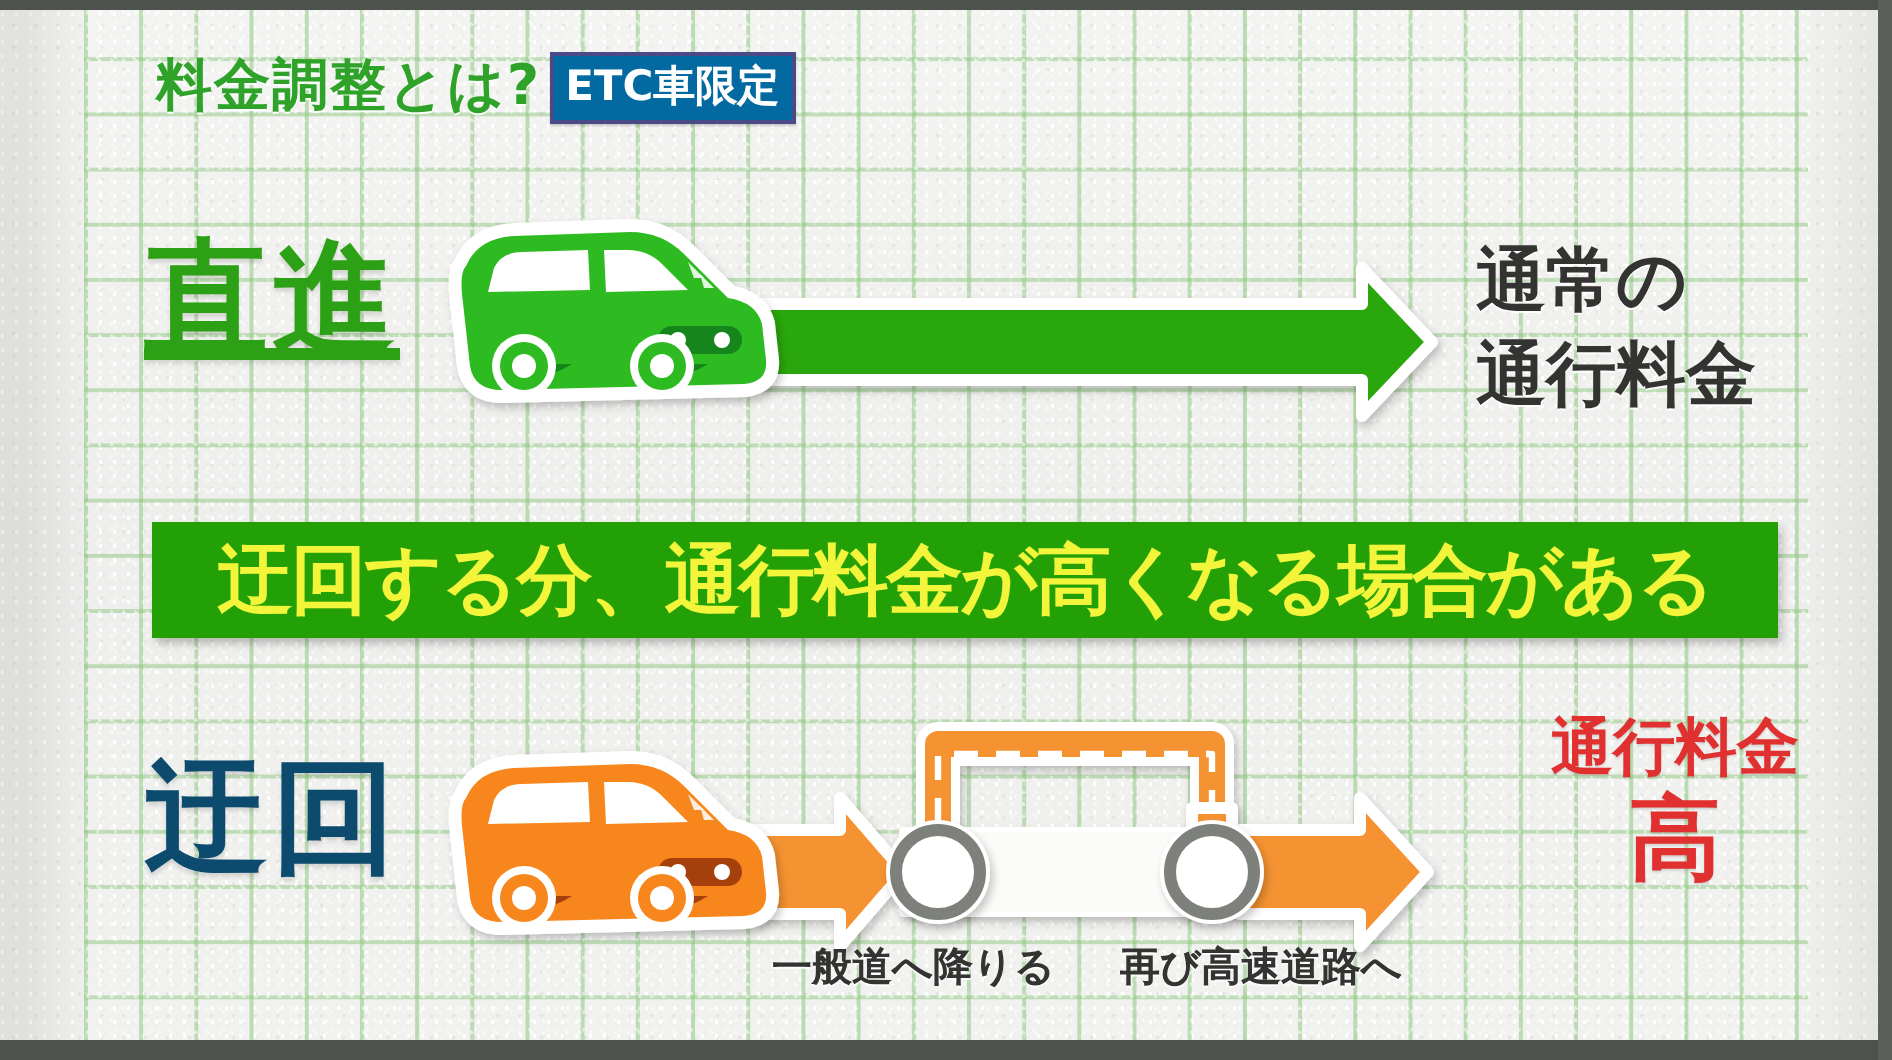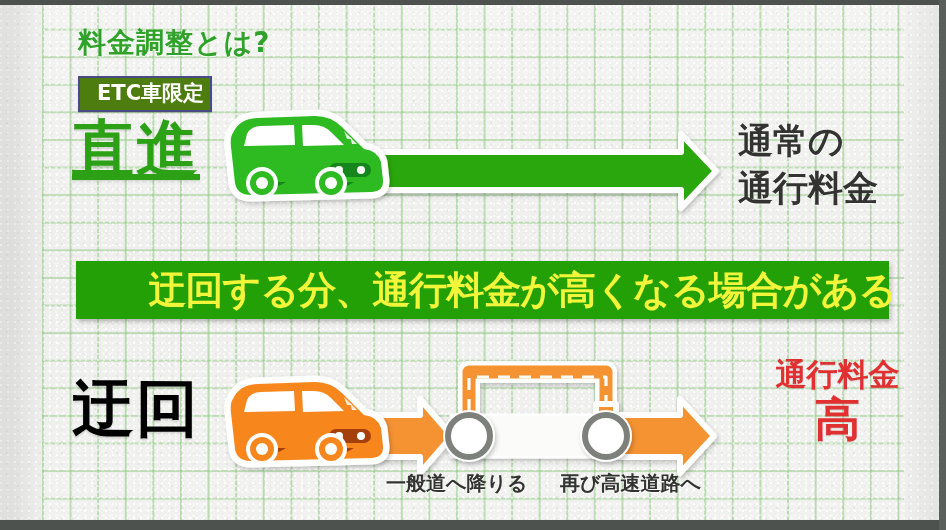--- a/index.html
+++ b/index.html
@@ -45,41 +45,41 @@
   .vignette{
     position:absolute;left:0;top:5px;width:946px;height:515px;
     background:linear-gradient(90deg, rgba(120,120,115,.14) 0 12px, rgba(255,255,255,0) 46px),
                linear-gradient(270deg, rgba(120,120,115,.10) 0 10px, rgba(255,255,255,0) 48px);
     pointer-events:none;
   }
 
   .layer{position:absolute;left:0;top:0;width:946px;height:530px;z-index:20;}
 
   
-  .title-row{position:absolute;left:78px;top:24px;display:flex;align-items:flex-start;gap:14px;flex-direction:column;}
+  .title-row{position:absolute;left:78px;top:24px;display:flex;align-items:flex-end;gap:4px;}
   .title-text{
     font-size:28px;font-weight:bold;color:#2fa329;letter-spacing:1px;
     text-shadow:0 1px 0 rgba(255,255,255,.9);
     white-space:nowrap;
   }
   .badge{
-    display:inline-block;background:#4d7c0f;border:2px solid #4a4b86;
+    display:inline-block;background:#0369a1;border:2px solid #4a4b86;
     color:#ffffff;font-size:21px;font-weight:bold;line-height:1;
-    padding:5px 6px 6px 17px;letter-spacing:0px;white-space:nowrap;
+    padding:5px 6px 6px 6px;letter-spacing:0px;white-space:nowrap;
     box-shadow:0 1px 1px rgba(0,0,0,.18);
   }
 
   
   .big-label{
     position:absolute;font-size:62px;font-weight:bold;line-height:1;
     letter-spacing:2px;white-space:nowrap;
     text-shadow:0 2px 2px rgba(0,0,0,.12);
   }
   .lbl-green{left:72px;top:118px;color:#2da116;text-decoration:underline;}
-  .lbl-orange{left:72px;top:378px;color:#000000;text-align:center;}
+  .lbl-orange{left:72px;top:378px;color:#0c4a6e;text-align:center;}
 
   
   .right-normal{
     position:absolute;left:738px;top:118px;
     font-size:35px;font-weight:bold;color:#333331;line-height:1.35;
     text-shadow:0 1px 0 rgba(255,255,255,.85);white-space:nowrap;
   }
   .right-high{
     position:absolute;left:740px;top:358px;width:195px;text-align:center;
     color:#e0302f;font-weight:bold;line-height:1.05;
@@ -92,21 +92,20 @@
   .banner{
     position:absolute;left:76px;top:261px;width:813px;height:58px;
     background:#23a006;
     box-shadow:2px 3px 4px rgba(0,0,0,.22);
   }
   .banner-text{
     position:absolute;left:0;top:0;width:813px;height:58px;
     display:flex;align-items:center;justify-content:center;
     font-size:38px;font-weight:bold;color:#f2f53a;letter-spacing:-1px;
     white-space:nowrap;
-    padding-left:40px;
   }
 
   
   .cap{
     position:absolute;font-size:20px;font-weight:bold;color:#333331;
     white-space:nowrap;text-shadow:0 1px 0 rgba(255,255,255,.85);
   }
   .cap1{left:386px;top:470px;}
   .cap2{left:560px;top:470px;}
 

